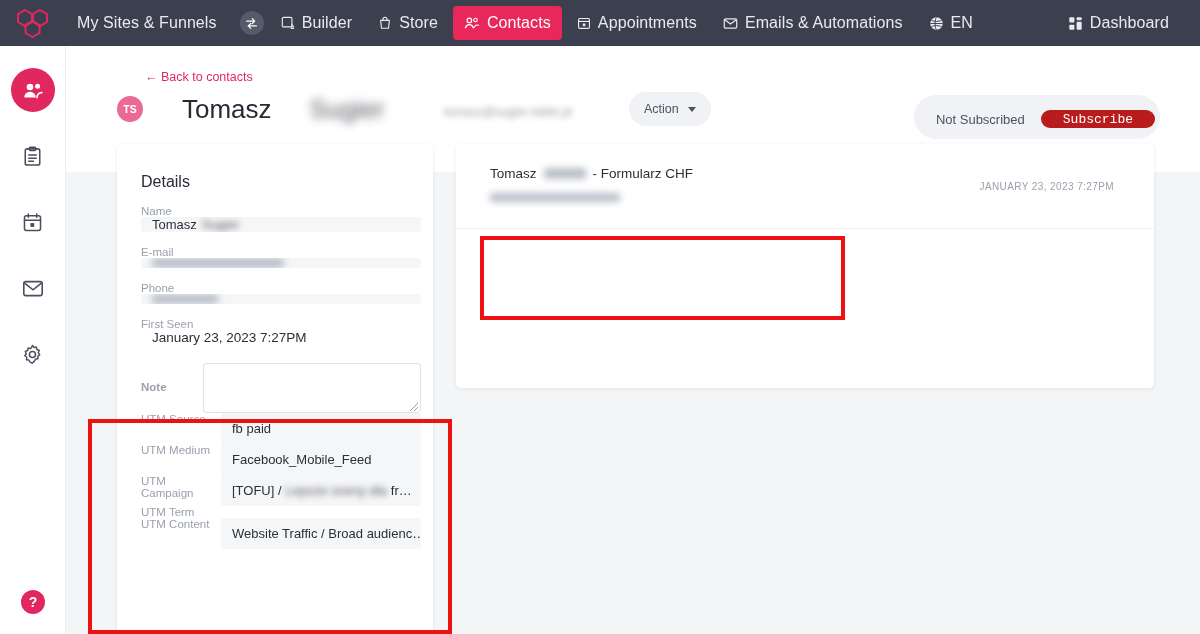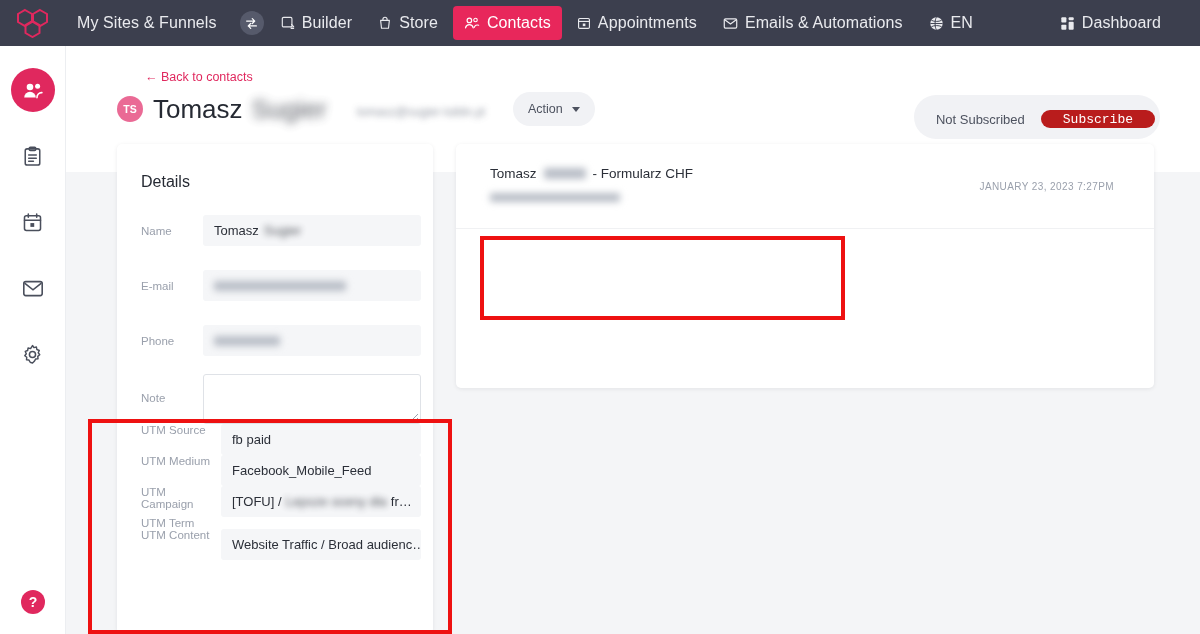--- a/index.html
+++ b/index.html
@@ -23,21 +23,21 @@
     color: #e9eaee; font-size: 16px; white-space: nowrap;
     margin-right: 4px; cursor: pointer;
   }
   .nav-item.active { background: #e8275b; color: #fff; }
   .nav-label { letter-spacing: .1px; }
   .swap-btn {
     width: 24px; height: 24px; border-radius: 50%; background: #565a6b;
     display: flex; align-items: center; justify-content: center;
     margin-left: 8px; margin-right: 6px; cursor: pointer; flex: none;
   }
-  .nav-right { margin-left: auto; display: flex; align-items: center; padding-right: 24px; }
+  .nav-right { margin-left: auto; display: flex; align-items: center; padding-right: 16px; }
   .ico { display: inline-flex; align-items: center; justify-content: center; flex: none; }
 
   
   .rail {
     position: absolute; left: 0; top: 46px; width: 66px; height: 588px;
     background: #ffffff; border-right: 1px solid #eceef1;
     display: flex; flex-direction: column; align-items: center; z-index: 30;
   }
   .rail-item {
     width: 44px; height: 44px; margin-top: 22px;
@@ -54,21 +54,21 @@
 
   
   .headerzone {
     position: absolute; left: 66px; top: 46px; width: 1134px; height: 126px;
     background: #ffffff;
   }
   .back-link {
     position: absolute; left: 51px; top: 24px;
     color: #e0285e; font-size: 12.5px; cursor: pointer; margin-left: 28px;
   }
-  .title-row { position: absolute; left: 51px; top: 46px; display: flex; align-items: center; }
+  .title-row { position: absolute; left: 51px; top: 46px; display: flex; align-items: center; gap: 29px; }
   .avatar {
     width: 26px; height: 26px; border-radius: 50%; background: #ea6a95;
     color: #fff; font-size: 10.5px; font-weight: bold;
     display: flex; align-items: center; justify-content: center;
     margin-right: 10px; flex: none;
   }
   .contact-name { font-size: 26px; color: #262a33; font-weight: 400; }
   .blur-name {
     font-size: 26px; color: #3b3f49; margin-left: 9px;
     filter: blur(5px); opacity: .85;
@@ -95,21 +95,21 @@
     background: #b91c1c; color: #fff; font-size: 13px; border: none; cursor: pointer; font-family: Liberation Mono, monospace;
   }
 
   
   .details-card {
     position: absolute; left: 117px; top: 144px; width: 316px; height: 490px;
     background: #fff; border-radius: 5px; box-shadow: 0 1px 4px rgba(20,25,40,.08);
     overflow: hidden;
   }
   .details-title { font-size: 16px; color: #262a33; padding: 29px 0 0 24px; }
-  .field-row { display: flex; align-items: center; padding: 0 12px 0 24px; margin-top: 24px; }
+  .field-row { display: flex; padding: 0 12px 0 24px; margin-top: 14px; flex-direction: column; }
   .field-label { width: 62px; font-size: 11.5px; color: #9aa0ac; flex: none; padding-right: 8px; }
   .field-val {
     flex: 1; height: 31px; background: #f5f6f8; border-radius: 3px;
     display: flex; align-items: center; padding: 0 11px;
     font-size: 13px; color: #2b2f38; white-space: nowrap; overflow: hidden;
   }
   .field-val.plain { background: transparent; font-size: 13.5px; }
   .blurred { filter: blur(3.4px); opacity: .8; }
   .blurblock { display: inline-block; background: #b9bec7; border-radius: 2px; filter: blur(3.6px); }
   .note-row { display: flex; align-items: flex-start; padding: 0 12px 0 24px; margin-top: 18px; }
@@ -117,21 +117,21 @@
     flex: 1; height: 50px; border: 1px solid #dfe2e7; border-radius: 3px;
     background: #fff; position: relative;
   }
   .note-box::after {
     content: ""; position: absolute; right: 2px; bottom: 1px;
     width: 8px; height: 8px;
     background:
       linear-gradient(135deg, transparent 45%, #9aa0ac 45%, #9aa0ac 55%, transparent 55%),
       linear-gradient(135deg, transparent 70%, #9aa0ac 70%, #9aa0ac 80%, transparent 80%);
   }
-  .note-label { width: 62px; font-size: 11.5px; color: #9aa0ac; flex: none; padding-top: 18px; }
+  .note-label { width: 62px; font-size: 11.5px; color: #9aa0ac; flex: none; padding-top: 18px; font-weight: bold; }
   .utm-row { display: flex; align-items: flex-start; padding: 0 12px 0 24px; margin-top: 0; }
   .utm-label { width: 80px; font-size: 11.5px; color: #9aa0ac; flex: none; padding-right: 6px; }
 
   
   .right-card {
     position: absolute; left: 456px; top: 144px; width: 698px; height: 244px;
     background: #fff; border-radius: 5px; box-shadow: 0 1px 4px rgba(20,25,40,.08);
   }
   .tabs { display: flex; padding: 28px 0 0 34px; border-bottom: 1px solid #eceef1; position: relative; }
   .tab {
@@ -339,20 +339,24 @@
       </div>
     </div>
 
     <div class="field-row">
       <div class="field-label">Phone</div>
       <div class="field-val">
         <span class="blurblock" style="width:66px;height:10px"></span>
       </div>
     </div>
 
+    <div class="field-row">
+      <div class="field-label">First Seen</div>
+      <div class="field-val plain">January 23, 2023 7:27PM</div>
+    </div>
 
     <div class="note-row">
       <div class="note-label">Note</div>
       <div class="note-box"></div>
     </div>
 
     <div class="utm-row">
       <div class="utm-label">UTM Source</div>
       <div class="field-val">
         <span>fb paid</span>

